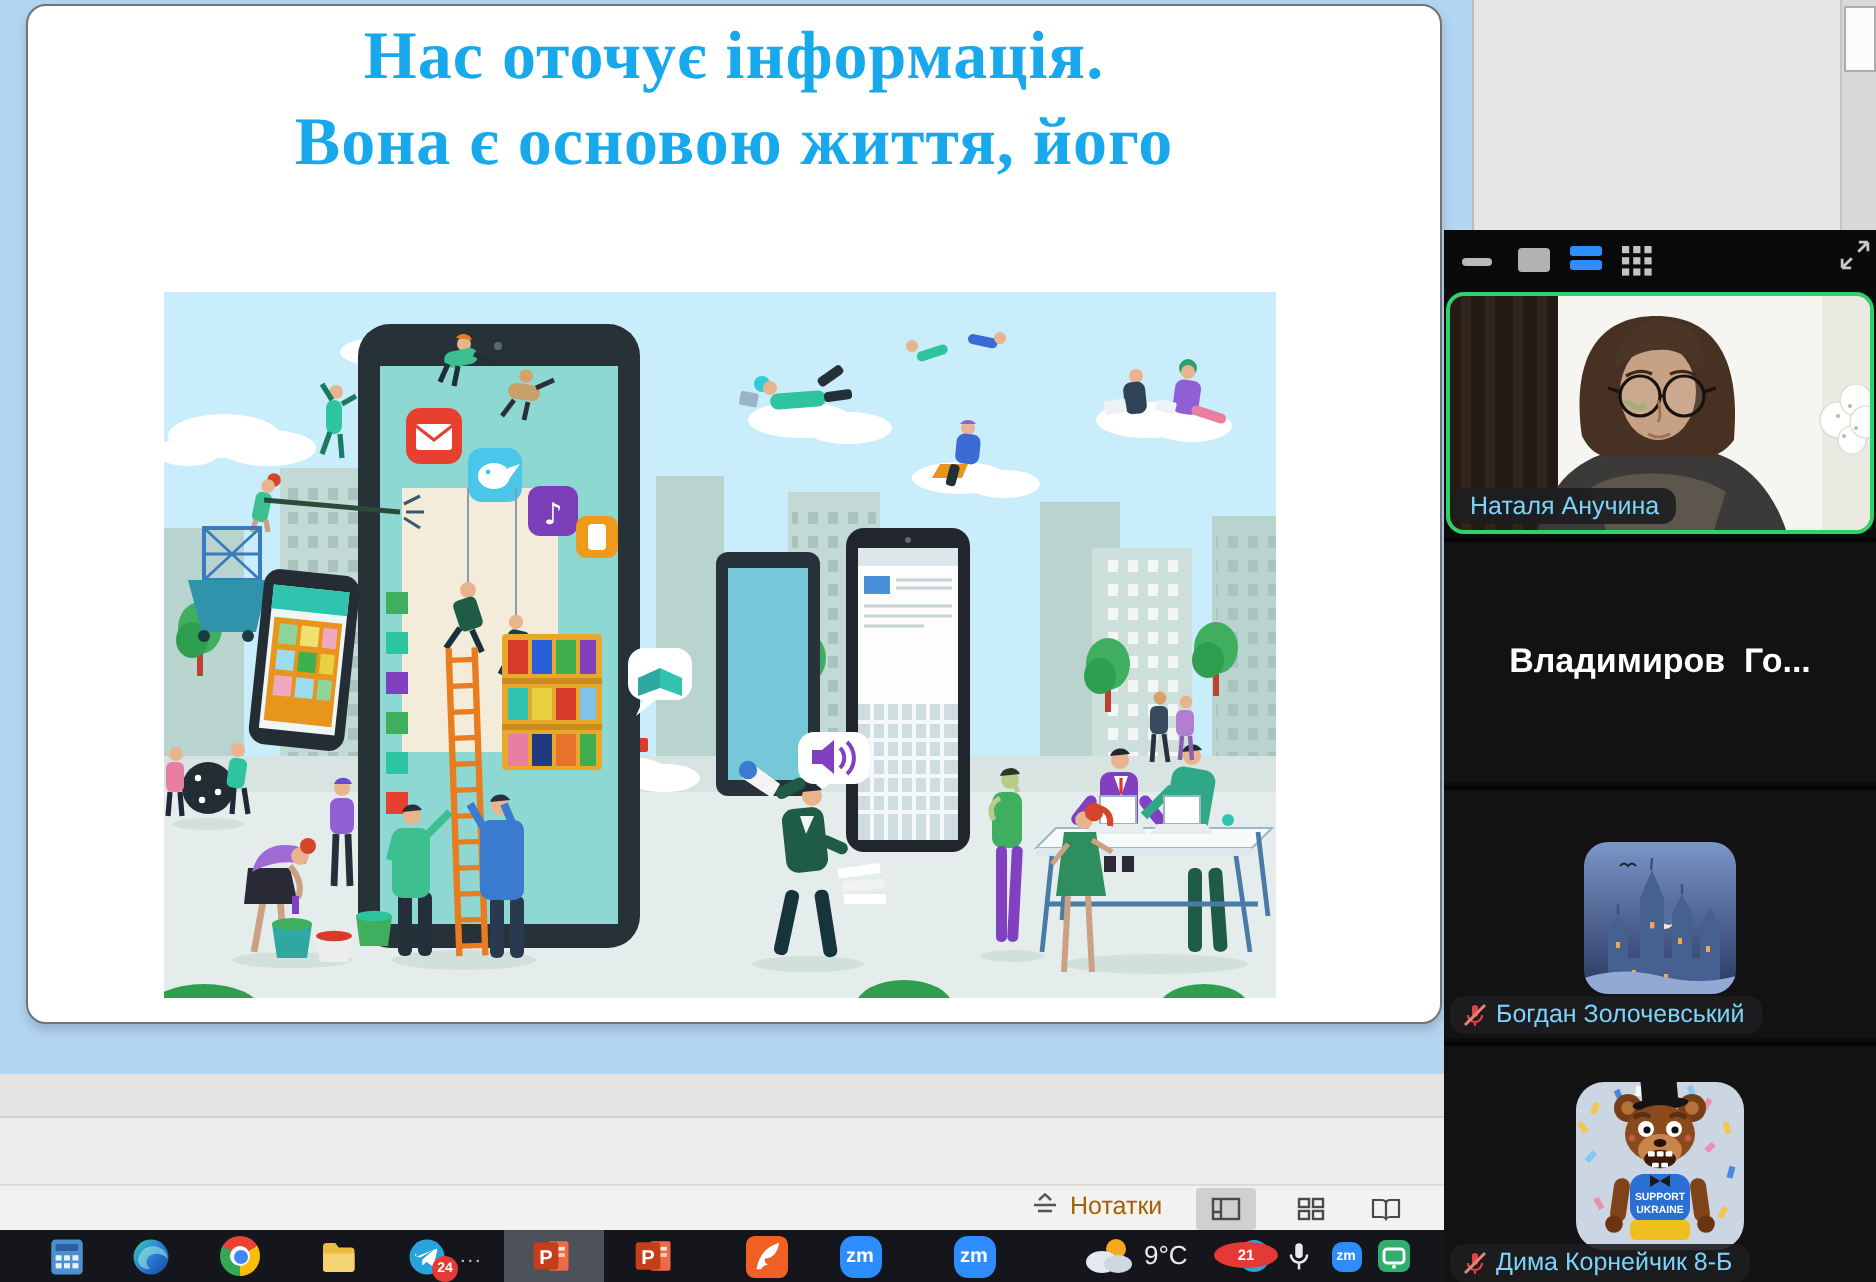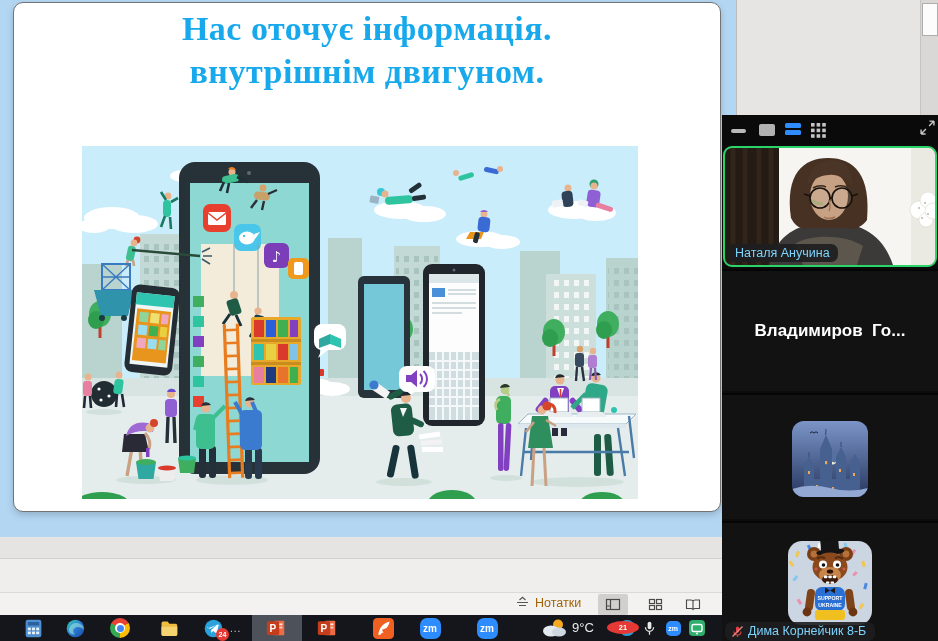--- a/index.html
+++ b/index.html
@@ -66,21 +66,21 @@
 </head>
 <body>
 
 <div class="screen">
 
   <div class="abs ppt-bg"></div>
 
   <div class="abs slide">
     <div class="slide-title">
       <div>Нас оточує інформація.</div>
-      <div>внутрішнім двигуном.</div>
+      <div>Вона є основою життя, його</div>
     </div>
 
     <svg class="illus" viewBox="0 0 556 353" width="556" height="353">
       <rect width="556" height="353" fill="#c9edfb"></rect>
 
       <defs>
         <pattern id="w1" width="10" height="12" patternUnits="userSpaceOnUse">
             <rect x="2" y="2" width="5" height="6" fill="#a9c3be"></rect>
           </pattern>
         <pattern id="w2" width="10" height="12" patternUnits="userSpaceOnUse">
@@ -718,20 +718,29 @@
               <rect x="33" y="40" width="2.2" height="3.2"></rect>
               <rect x="47" y="48" width="2" height="3"></rect>
               <rect x="61" y="52" width="2" height="3"></rect>
               <rect x="24" y="64" width="2" height="3"></rect>
               <rect x="40" y="66" width="2" height="3"></rect>
             </g>
           <path d="M0 68 q18 -6 38 -1 q20 5 38 0 V76 H0 Z" fill="#93a9d4"></path>
           <path d="M18 12 q2 -2.5 4 0 q2 -2.5 4 0" stroke="#1a2438" stroke-width="1" fill="none"></path>
         </g>
       </svg>
+      <div class="pbadge" style="left:3px;top:103px;">
+        <svg width="13" height="13" viewBox="0 0 13 13">
+          <rect x="5" y="1.5" width="3" height="6" rx="1.5" fill="#e14343"></rect>
+          <path d="M3 6.5 a3.5 3.5 0 0 0 7 0" stroke="#e14343" stroke-width="1.1" fill="none"></path>
+          <line x1="6.5" y1="10.2" x2="6.5" y2="12" stroke="#e14343" stroke-width="1.1"></line>
+          <line x1="1.5" y1="11.5" x2="11.5" y2="1.5" stroke="#e97f7f" stroke-width="1.5"></line>
+        </svg>
+        <span>Богдан Золочевський</span>
+      </div>
     </div>
 
     <div class="ztile" style="top:406px;height:120px;">
       <svg style="position:absolute;left:66px;top:18px;" width="84" height="84" viewBox="0 0 84 84">
         <defs>
             <clipPath id="avf">
               <rect width="84" height="84" rx="14"></rect>
             </clipPath>
           </defs>
         <rect width="84" height="84" rx="14" fill="#ccd5e2"></rect>

